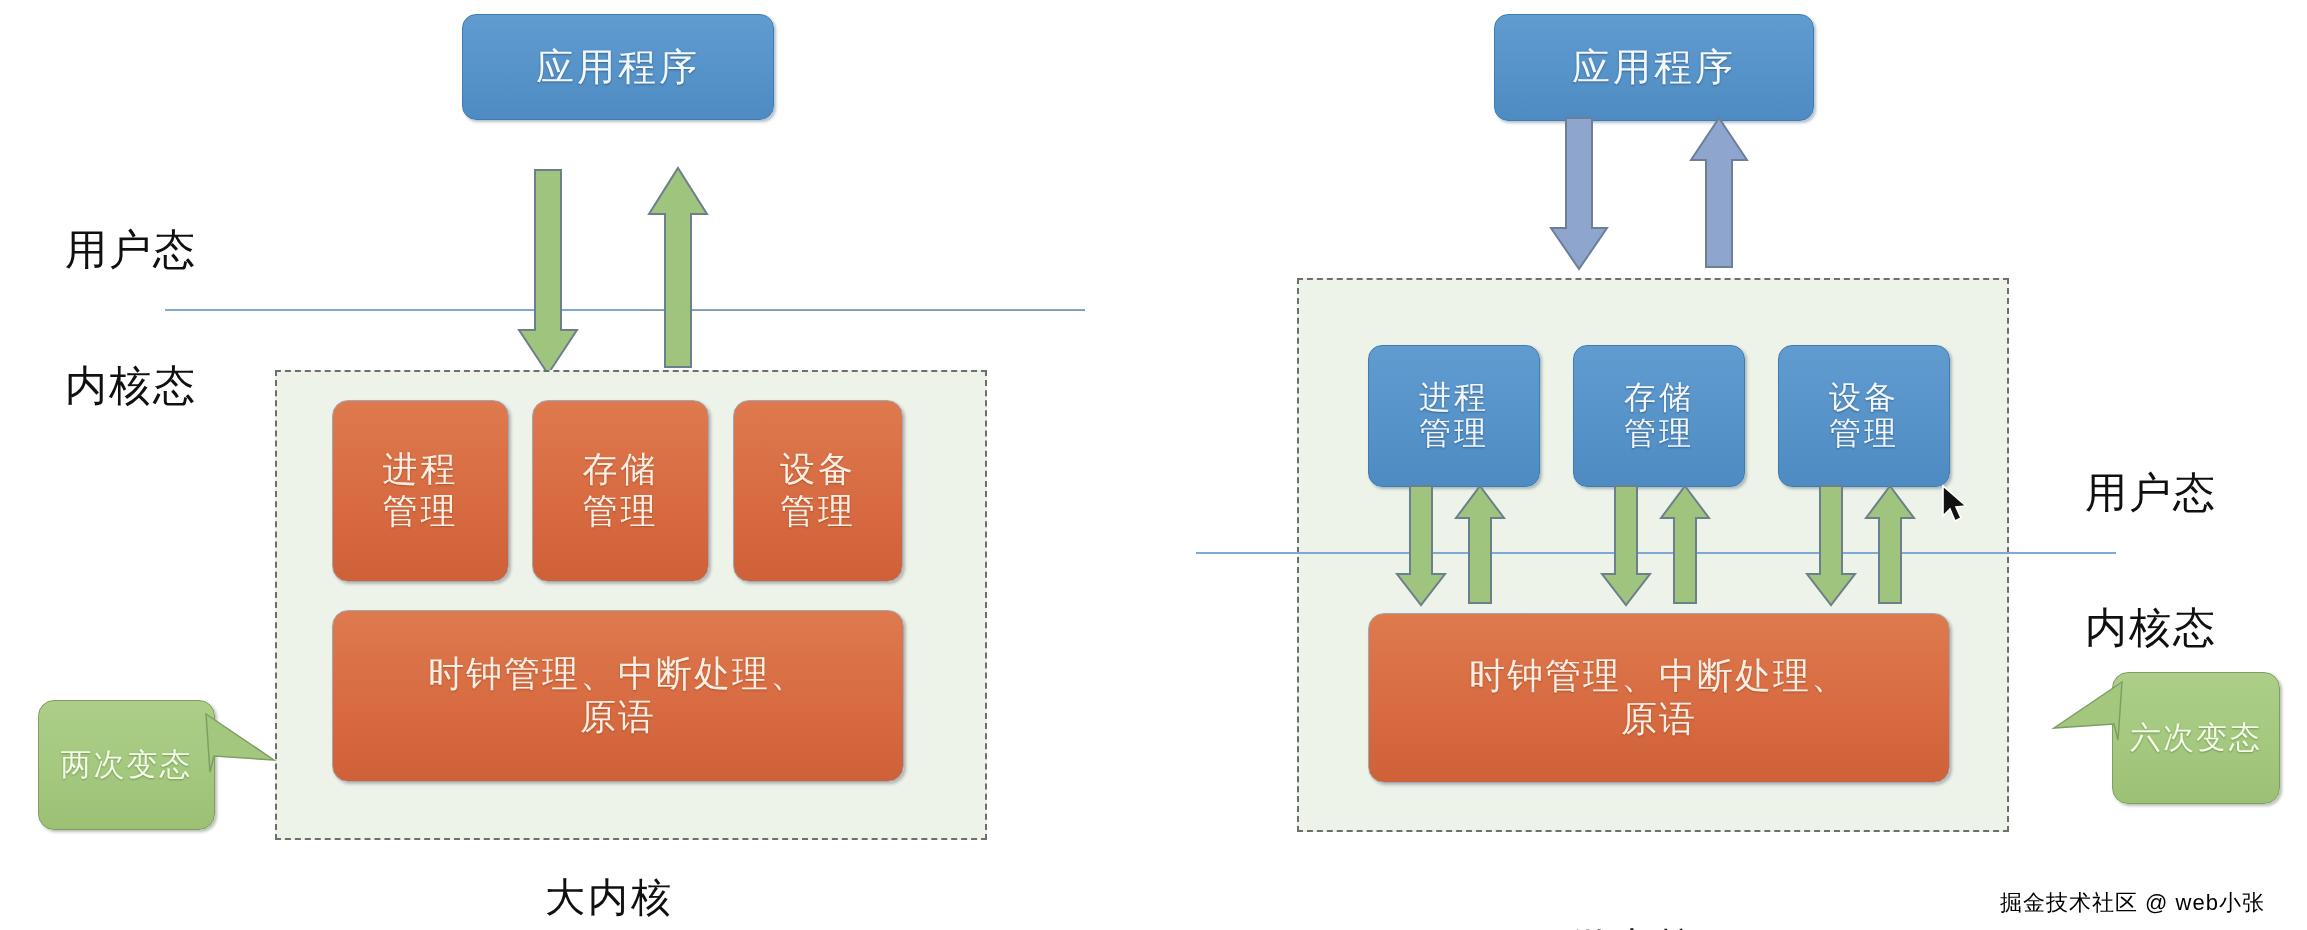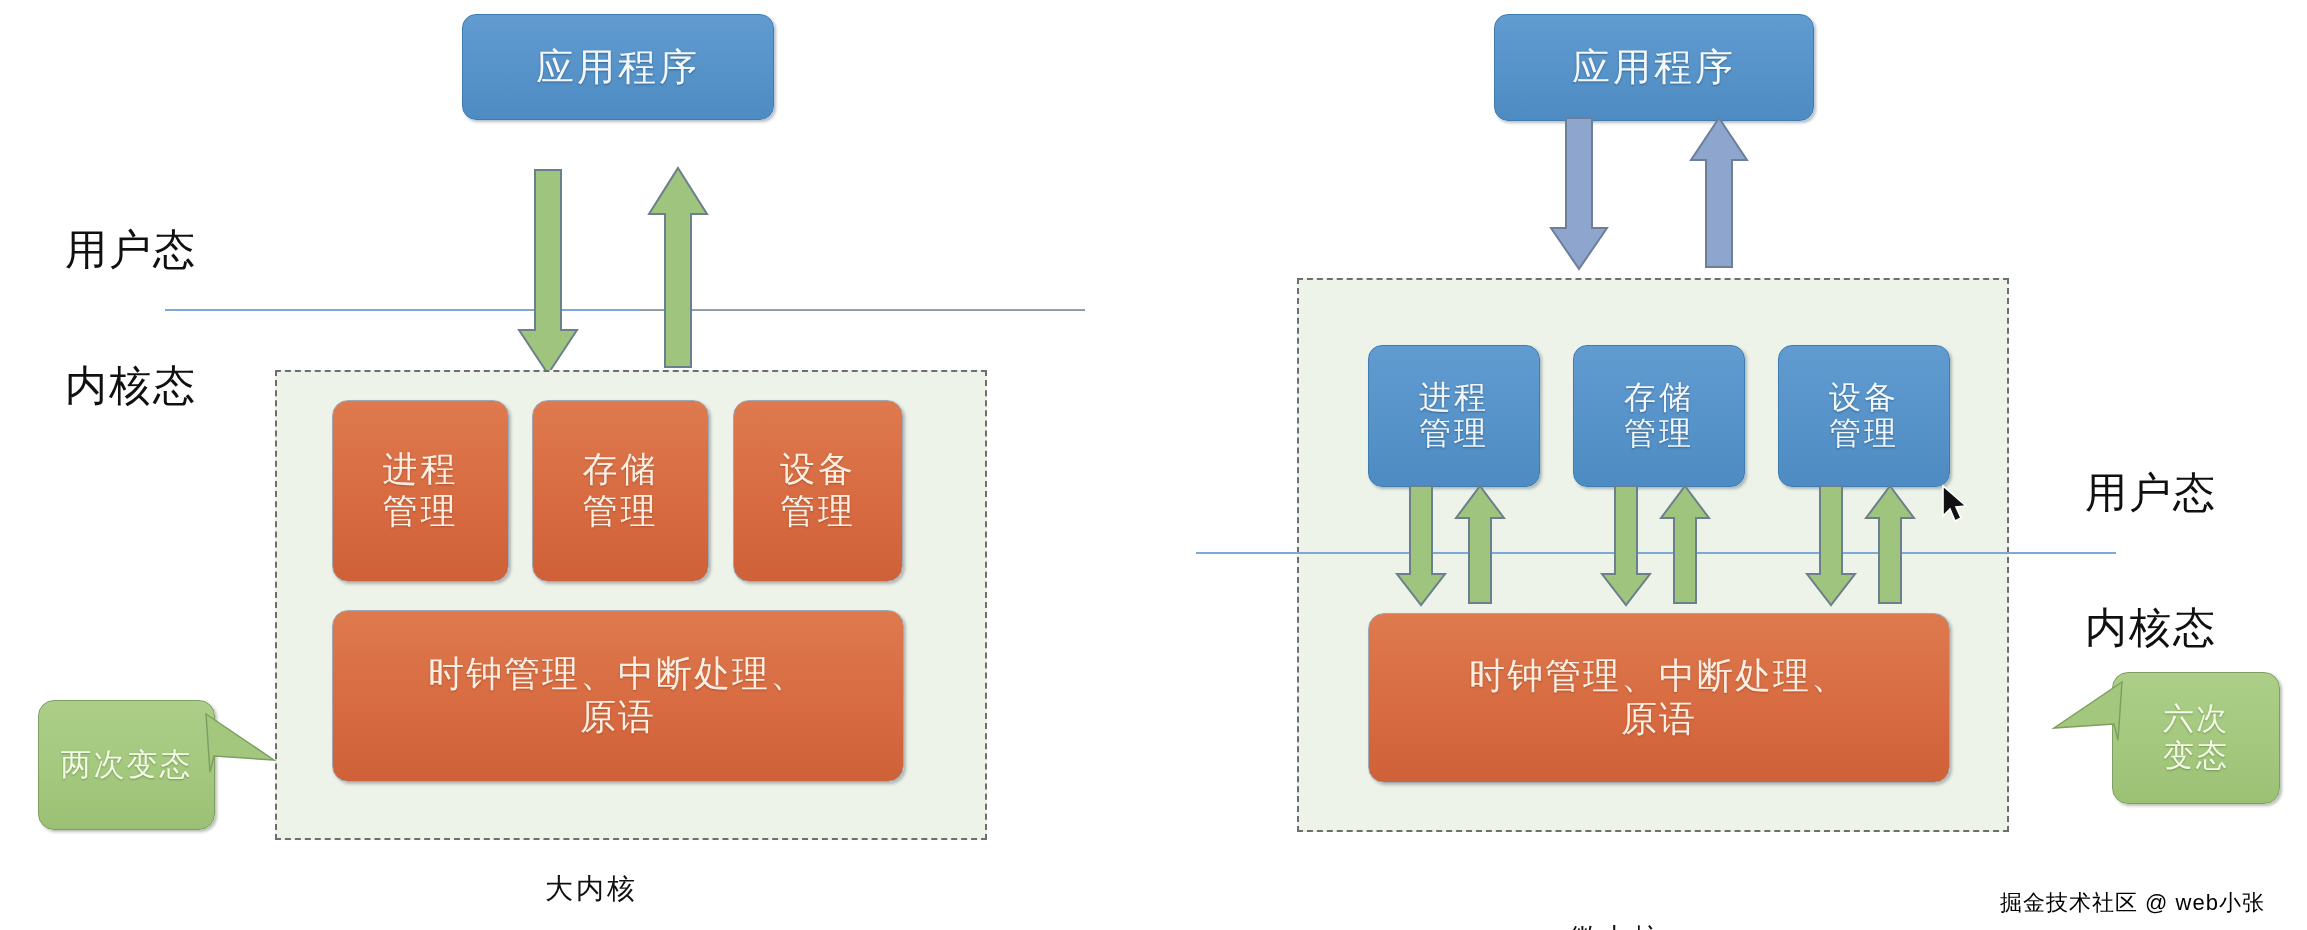--- a/index.html
+++ b/index.html
@@ -29,21 +29,21 @@
     text-shadow:0 1px 2px rgba(120,50,20,.45);
   }
   .dash-box{
     background:#EDF3E8;
     border:2px dashed #6E6E6E;
   }
   .state-label{
     color:#101010;font-size:42px;letter-spacing:2px;white-space:nowrap;
   }
   .kernel-name{
-    color:#101010;font-size:28px;letter-spacing:3px;white-space:nowrap;
+    color:#101010;font-size:40px;letter-spacing:3px;white-space:nowrap;
   }
   .divider{
     height:0;border-top:2px solid #7FA8D4;
   }
   .divider.thin{border-top:1px solid #8899A6;}
 
   
   .callout{
     position:absolute;
     background:linear-gradient(180deg,#ACCE88 0%,#A3C87D 60%,#9CC175 100%);
@@ -175,21 +175,21 @@
     <span>原语</span>
   </div>
 
   <div class="abs state-label" style="left:2085px;top:465px;">
     <span>用户态</span>
   </div>
   <div class="abs state-label" style="left:2085px;top:600px;">
     <span>内核态</span>
   </div>
 
-  <div class="callout" style="left:2112px;top:672px;width:166px;height:130px;flex-direction:column;">
+  <div class="callout" style="left:2112px;top:672px;width:166px;height:130px;flex-direction:row;">
     <span>六次</span>
     <span>变态</span>
   </div>
   <svg class="abs" style="left:2052px;top:680px;" width="70" height="62" viewBox="0 0 70 62">
     <polygon points="70,2 2,48 62,44 66,60" fill="#A3C87D" stroke="#7E9E63" stroke-width="1.5"></polygon>
   </svg>
 
   <div class="abs kernel-name" style="left:1570px;top:920px;">
     <span>微内核</span>
   </div>

